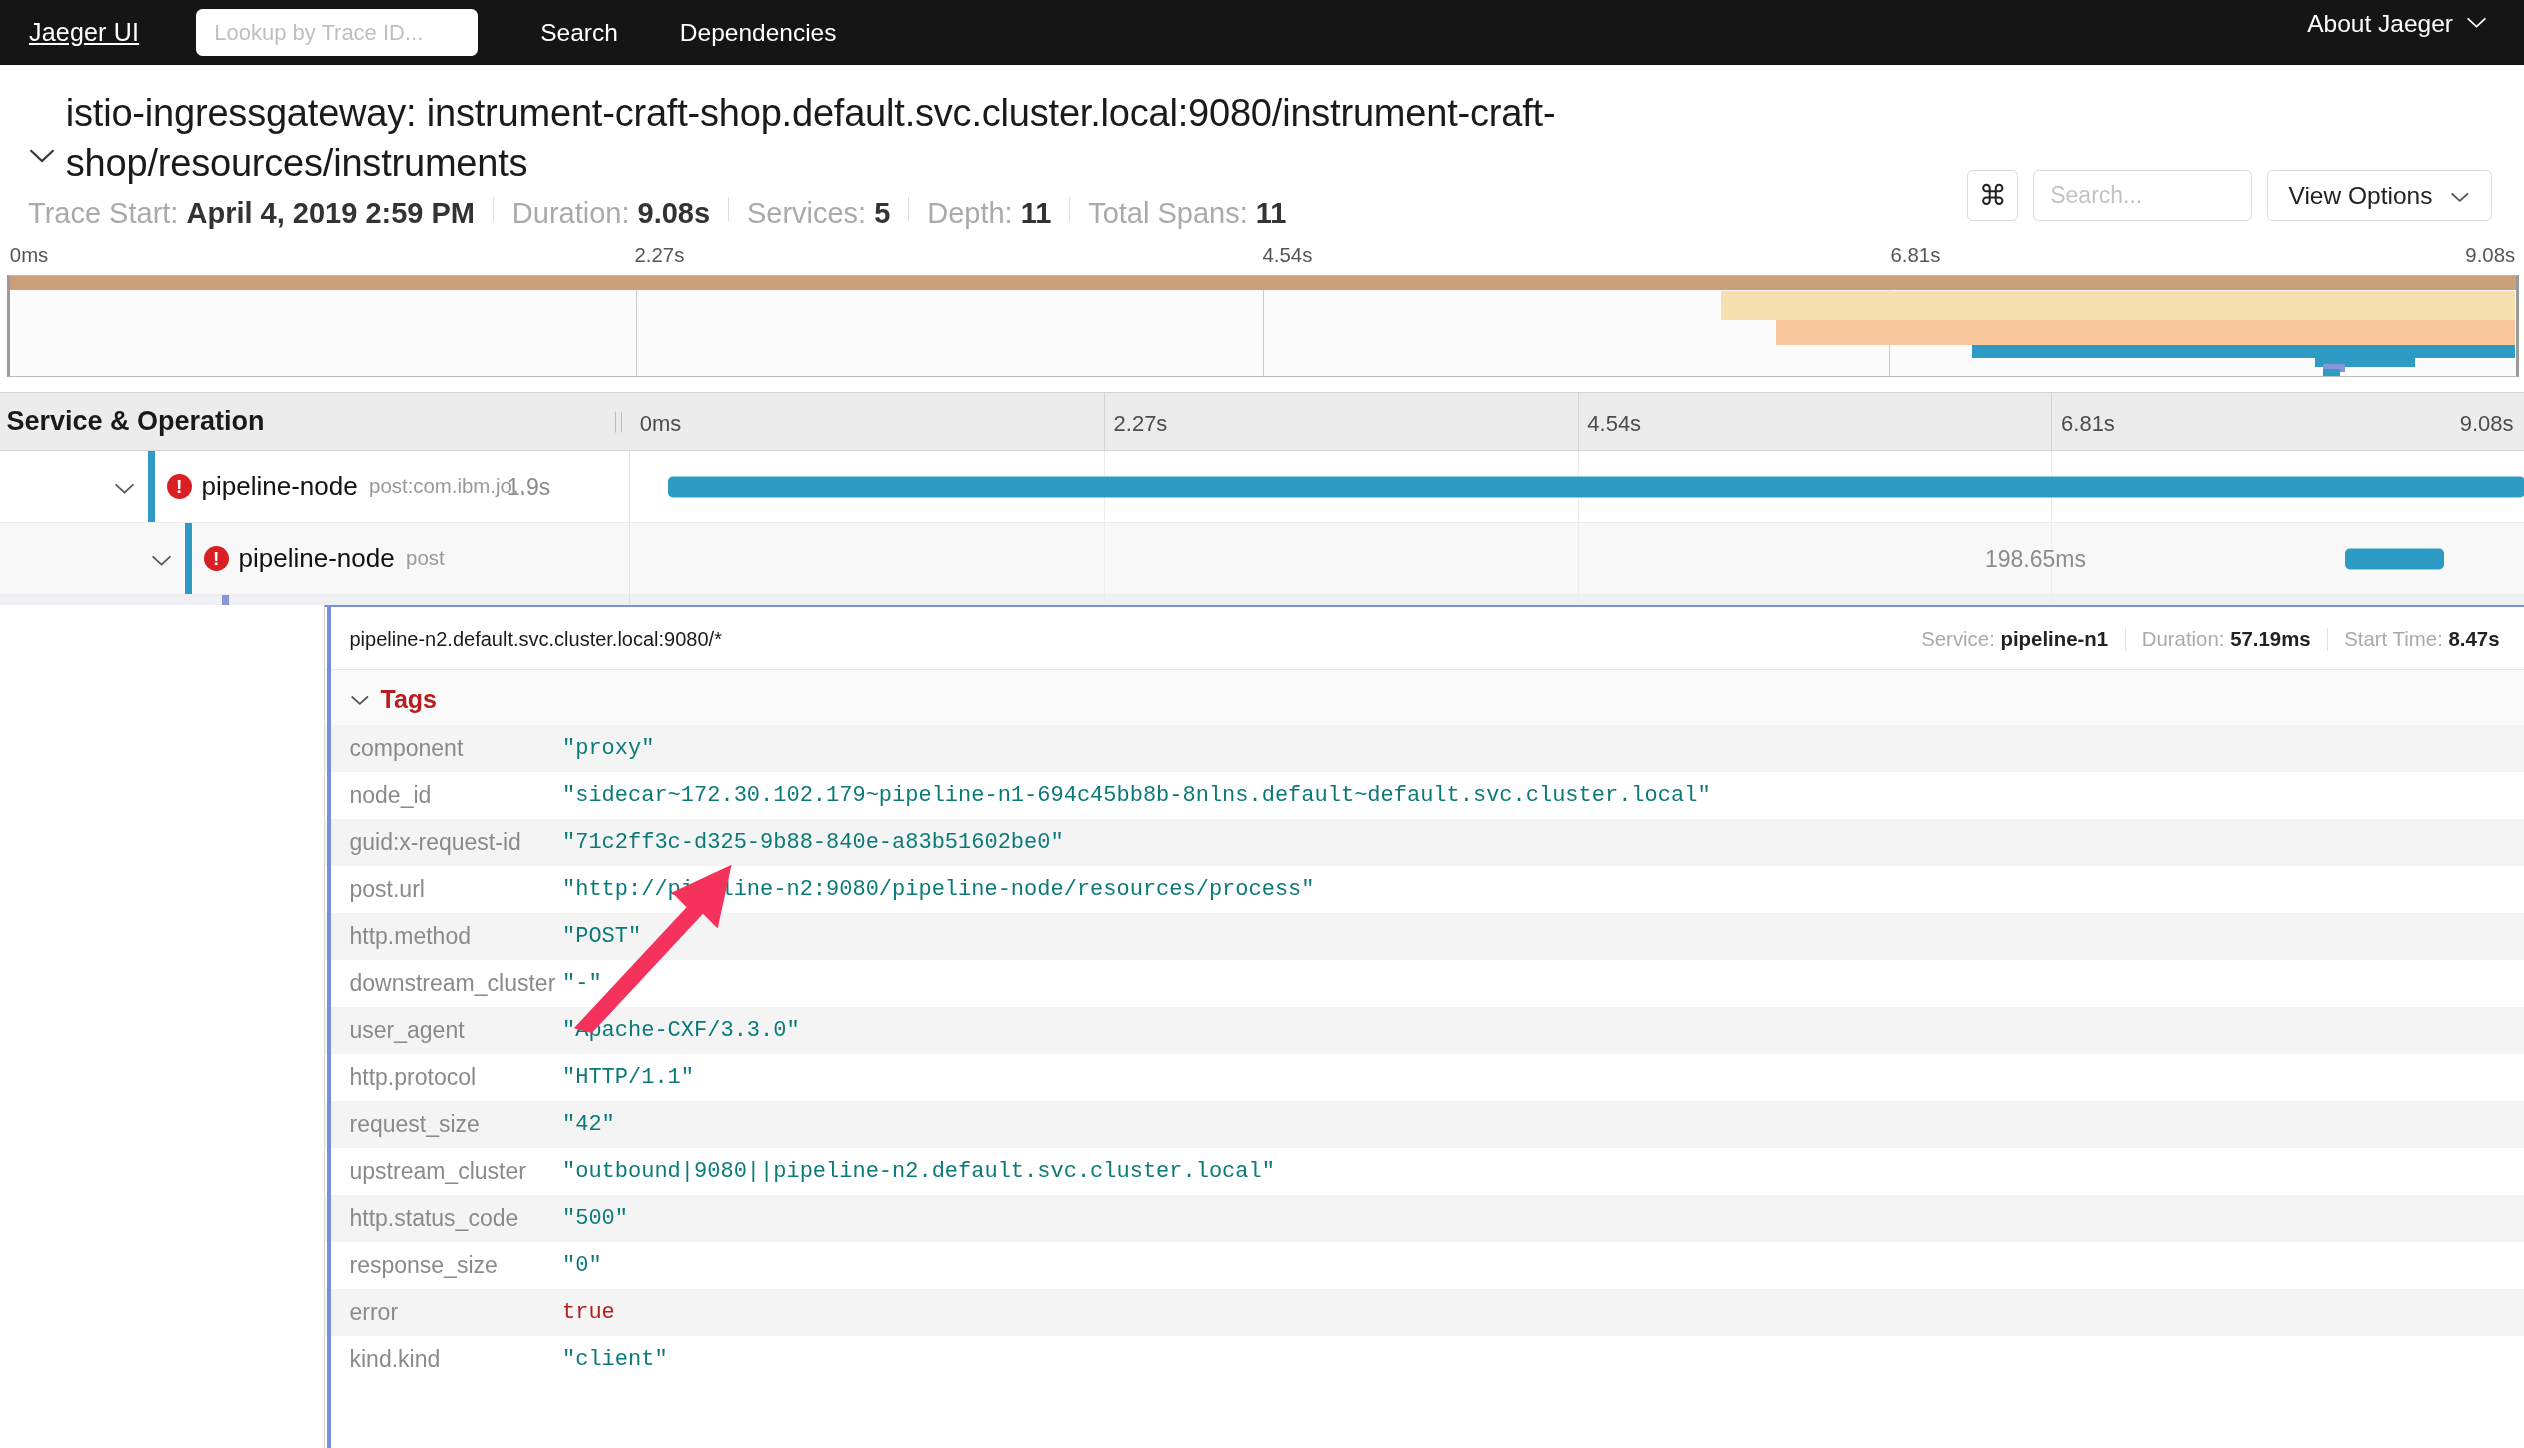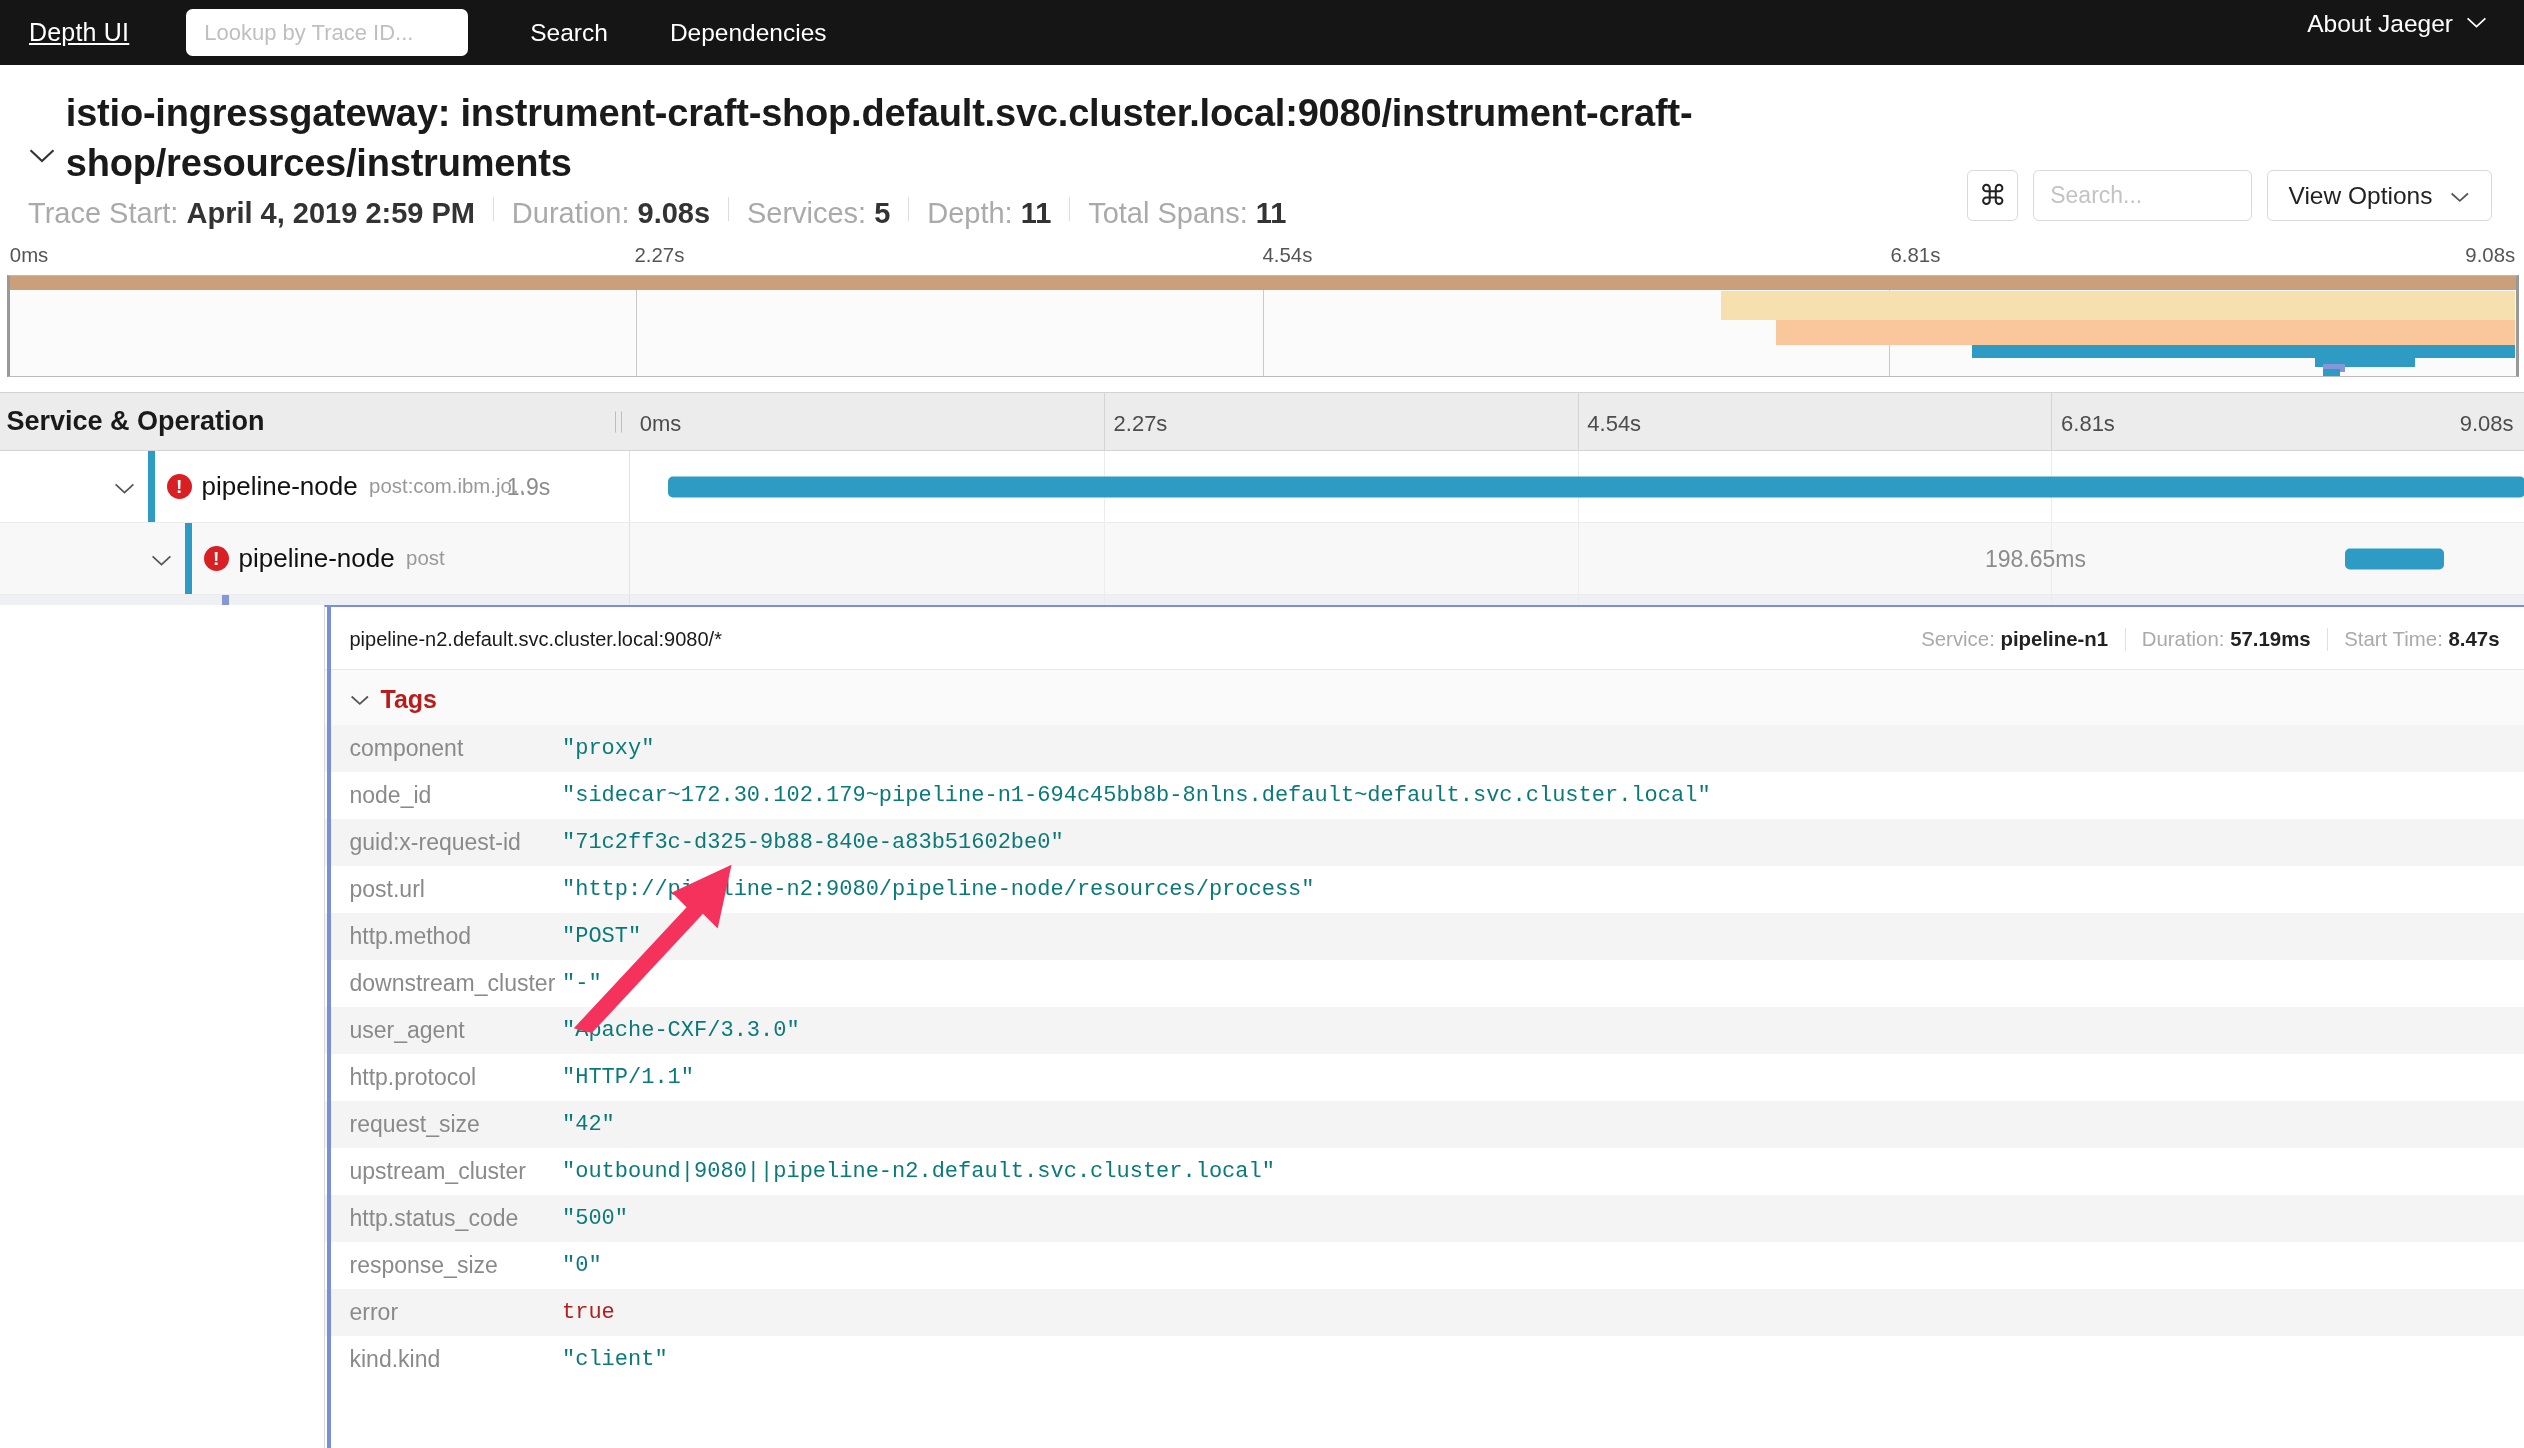--- a/index.html
+++ b/index.html
@@ -37,21 +37,21 @@
   .title-wrap {
     display: flex; align-items: flex-start;
     padding: 23px 33px 0 28px; position: relative;
   }
   .title-caret {
     font-size: 33px; color: #333; line-height: 1;
     margin-top: 47px; margin-right: 9.8px; width: 28px;
     flex: 0 0 28px; text-align: center; cursor: pointer;
   }
   .trace-title {
-    font-size: 38px; font-weight: 700; color: #1a1a1a;
+    font-size: 38px; font-weight: 400; color: #1a1a1a;
     line-height: 1.32; max-width: 1832px; letter-spacing: -0.2px;
   }
   .title-controls {
     position: absolute; right: 33px; top: 105px;
     display: flex; align-items: center; gap: 14.7px;
   }
   .kbd-btn {
     width: 51px; height: 51px; border: 0.8px solid #d9d9d9;
     border-radius: 5.7px; background: #fff;
     display: flex; align-items: center; justify-content: center;
@@ -232,21 +232,21 @@
   
   .annot-arrow {
     position: absolute; left: 564px; top: 850px;
     width: 188px; height: 188px; pointer-events: none; z-index: 50;
   }
 </style>
 </head>
 <body>
 
 <div class="topnav">
-  <a class="brand" href="#">Depth UI</a>
+  <a class="brand" href="#">Jaeger UI</a>
   <input class="traceid-input" placeholder="Lookup by Trace ID..." style="">
   <a class="navlink" href="#">Search</a>
   <a class="navlink" href="#">Dependencies</a>
   <div class="nav-right">
     <span class="label">About Jaeger</span>
     <span>
       <svg width="21" height="13" viewBox="0 0 26 16">
           <path d="M2 3 L13 13 L24 3" fill="none" stroke="#fff" stroke-width="2.2"></path>
         </svg>
     </span>

